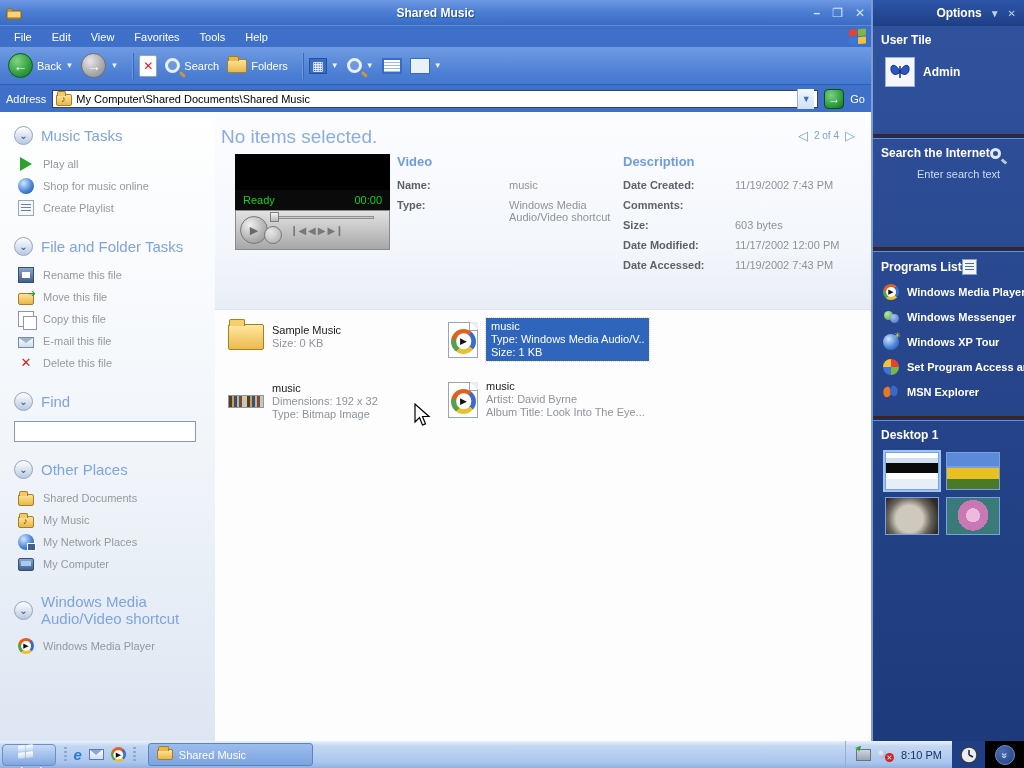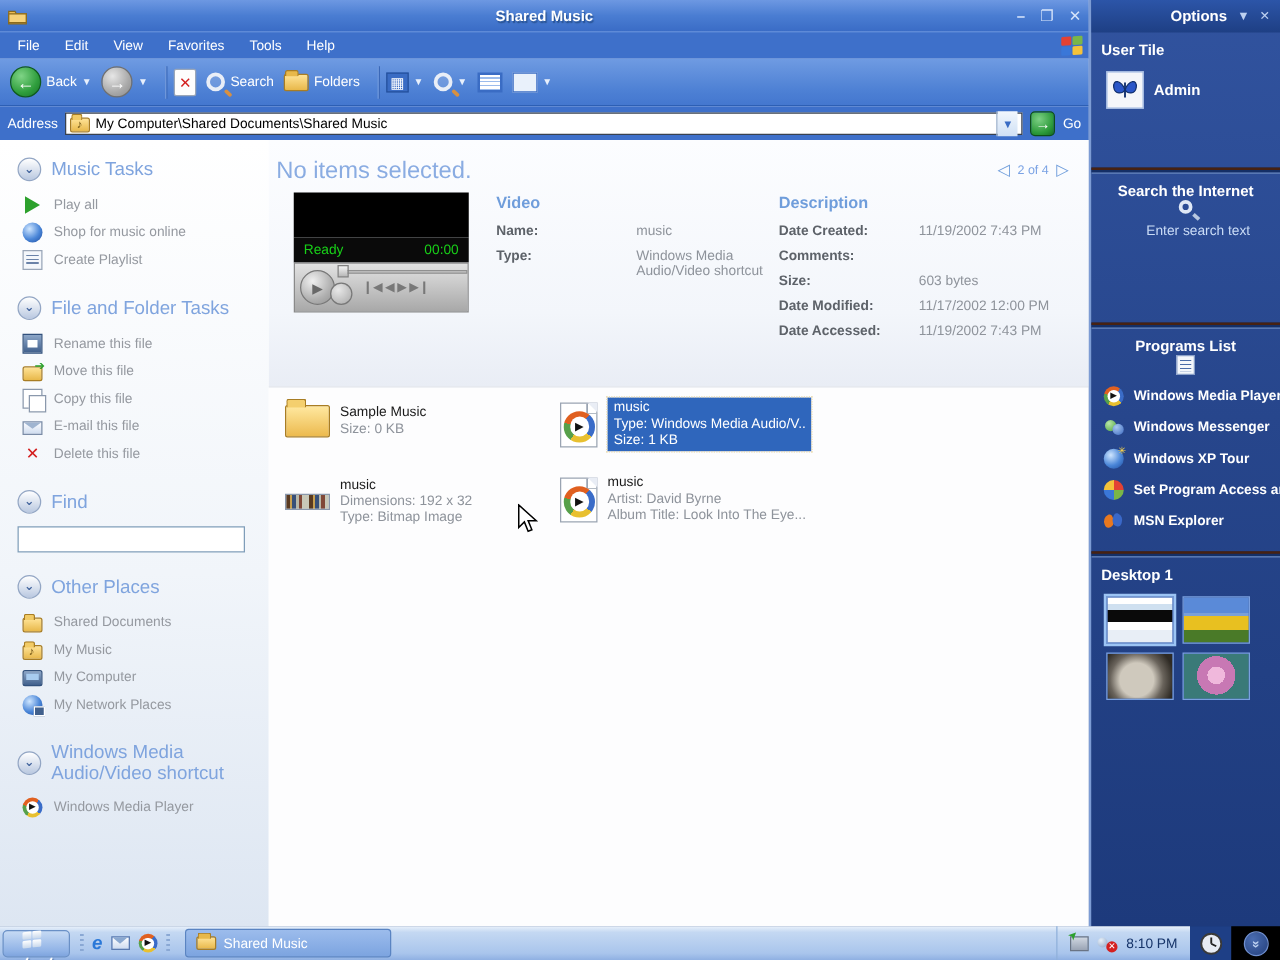--- a/index.html
+++ b/index.html
@@ -94,21 +94,21 @@
 
   
   .content { flex:1; position:relative; background:#fdfdfe; }
   .content-top { position:absolute; top:0; left:0; right:0; height:198px;
     background:linear-gradient(180deg,#fcfdff 0%,#f3f6fb 70%,#e9edf5 100%); border-bottom:1px solid #dfe3ea; }
   .nis { position:absolute; left:6px; top:14px; font-size:19px; color:#8aace2; }
   .pager { position:absolute; right:16px; top:16px; display:flex; align-items:center; gap:6px; color:#7aa2e4; }
   .pager .arr { font-size:13px; color:#6f9ddb; }
   .pager .pg { font-size:10px; }
 
-  .player { position:absolute; left:20px; top:42px; width:140px; }
+  .player { position:absolute; left:20px; top:42px; width:155px; }
   .player .screen { height:36px; background:#000; }
   .player .status { height:20px; background:#0a0a0a; color:#18d018; display:flex; justify-content:space-between; align-items:center; padding:0 8px; font-size:11px; }
   .player .controls { height:40px; background:linear-gradient(180deg,#e2e2e2,#a8a8a8); border:1px solid #8a8a8a; position:relative; display:flex; align-items:center; }
   .pc-play { width:28px; height:28px; border-radius:50%; background:radial-gradient(circle at 35% 30%,#f0f0f0,#b0b0b0 60%,#909090); border:1px solid #787878; margin-left:4px; display:flex; align-items:center; justify-content:center; color:#686868; font-size:11px; }
   .pc-stop { width:18px; height:18px; border-radius:50%; background:radial-gradient(circle at 35% 30%,#e8e8e8,#a8a8a8); border:1px solid #787878; margin-left:-4px; margin-top:10px; }
   .pc-seek { display:flex; gap:2px; margin-left:8px; color:#787878; font-size:10px; }
   .pc-track { position:absolute; left:38px; top:5px; width:100px; height:3px; background:#c8c8c8; border:1px solid #909090; }
   .pc-thumb { position:absolute; left:34px; top:1px; width:9px; height:10px; background:linear-gradient(180deg,#f4f4f4,#b8b8b8); border:1px solid #808080; }
 
   .dcol { position:absolute; top:42px; }
@@ -140,21 +140,21 @@
     border-left:2px solid #7d9cd4; color:#fff; overflow:hidden; }
   .sb-options { height:26px; display:flex; align-items:center; justify-content:flex-end; gap:8px; padding:0 8px;
     background:linear-gradient(180deg,#2c55a8,#1e3f84); }
   .sb-options .opt { font-weight:bold; font-size:12px; }
   .sb-options .g { color:#bcd0f0; font-size:10px; font-weight:bold; }
   .sb-sec { padding:7px 8px; }
   .sb-title { font-weight:bold; font-size:12px; }
   .sb-sep { height:5px; background:#142f66; border-top:2px solid #472212; border-bottom:1px solid #6e8ec9; }
   .usertile-row { display:flex; align-items:center; gap:8px; margin:10px 0 40px 4px; }
   .avatar { width:30px; height:30px; background:#f4f6fa; border:1px solid #9ab4e0; display:flex; align-items:center; justify-content:center; }
-  .sb-hrow { display:flex; align-items:center; justify-content:flex-start;flex-direction:column; }
+  .sb-hrow { display:flex; align-items:center; justify-content:flex-start; }
   .sb-search-text { color:#cadcf6; margin:8px 0 60px 0;padding-left:36px; }
   .mag-sb { width:11px; height:11px; border:3px solid #dfe8f6; border-radius:50%; position:relative; }
   .mag-sb::after { content:""; position:absolute; width:6px; height:3px; background:#b8c8e0; left:8px; top:9px; transform:rotate(42deg); }
   .notepad { width:15px; height:16px; background:#f4f7fb; border:1px solid #8aa0c8; position:relative; }
   .notepad::before { content:""; position:absolute; left:2px; top:3px; width:9px; height:9px;
     background:repeating-linear-gradient(180deg,#4a6ca8 0 1px,transparent 1px 3px); }
   .prow { display:flex; align-items:center; gap:8px; margin:9px 0 9px 2px; font-weight:bold; white-space:nowrap; }
   .prow .pic { width:16px; height:16px; flex:none; position:relative; }
   .pic-msgr::before { content:""; position:absolute; left:1px; top:2px; width:9px; height:9px; border-radius:50%; background:radial-gradient(circle at 35% 30%,#b8e8a8,#4a9e3a); }
   .pic-msgr::after { content:""; position:absolute; left:7px; top:5px; width:9px; height:9px; border-radius:50%; background:radial-gradient(circle at 35% 30%,#a8c8f0,#3a68c0); }
@@ -351,26 +351,26 @@
         </div>
         <div class="titem">
             <span class="ic ic-folder"></span>
             <span>Shared Documents</span>
           </div>
         <div class="titem">
             <span class="ic ic-folder music"></span>
             <span>My Music</span>
           </div>
         <div class="titem">
+            <span class="ic ic-net"></span>
+            <span>My Network Places</span>
+          </div>
+        <div class="titem">
             <span class="ic ic-pc"></span>
             <span>My Computer</span>
-          </div>
-        <div class="titem">
-            <span class="ic ic-net"></span>
-            <span>My Network Places</span>
           </div>
       </div>
 
       <div class="sec">
         <div class="sec-h">
           <span class="chev">⌄</span>
           <span class="sec-title">Windows Media Audio/Video shortcut</span>
         </div>
         <div class="titem">
             <span class="ic wmp-orb"></span>

